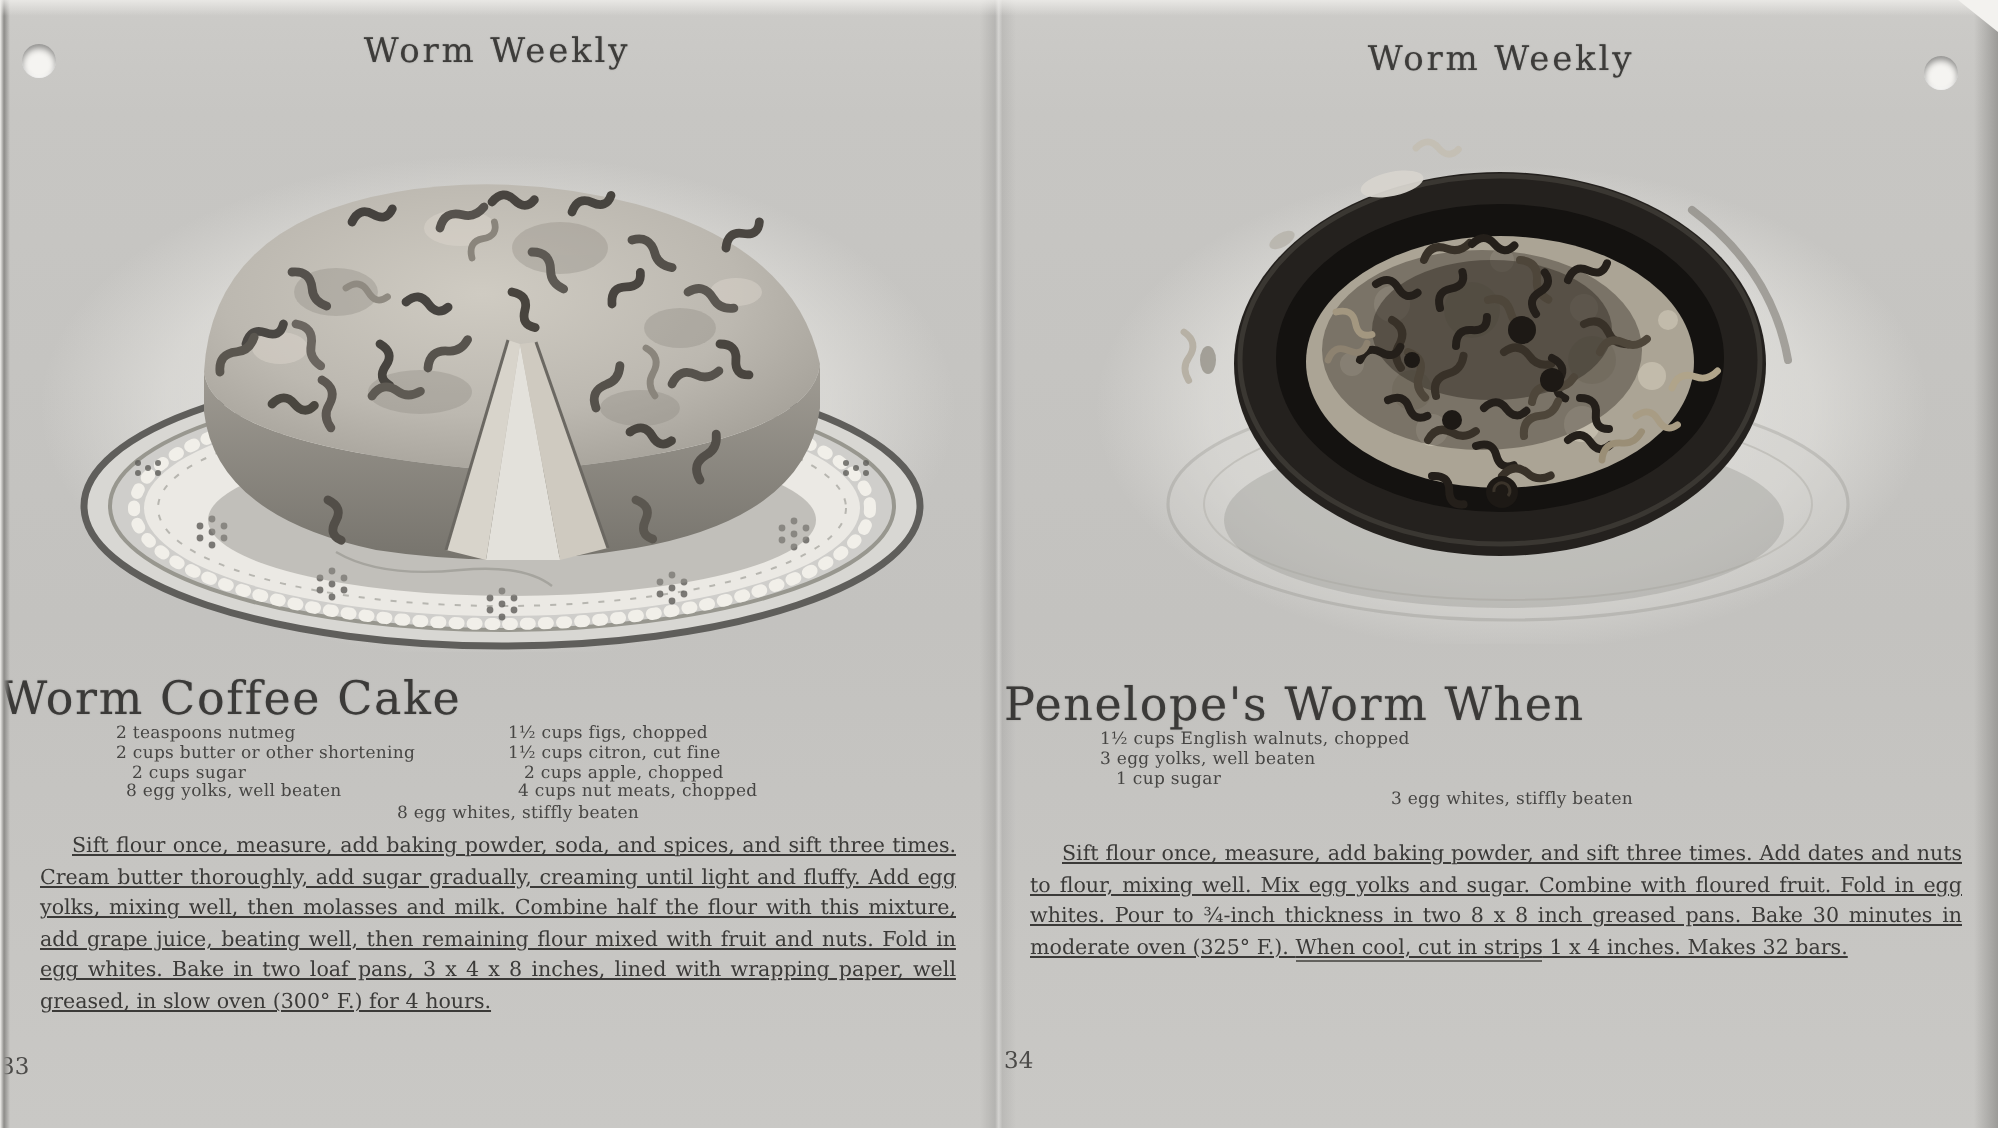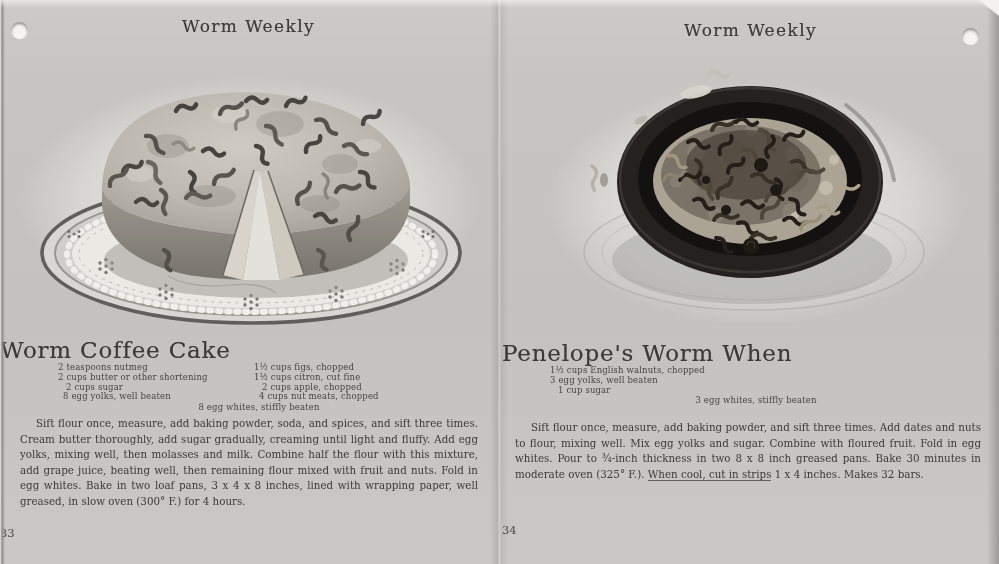--- a/index.html
+++ b/index.html
@@ -45,21 +45,21 @@
   .page-right .ing-block{top:366px;left:48px;width:412px;}
   .ing-row{display:flex;}
   .page-left  .ing-col-1{flex:0 0 196px;}
   .page-left  .ing-col-2{flex:0 0 206px;}
   .page-right .ing-col-1{flex:0 0 218px;}
   .page-right .ing-col-2{flex:0 0 194px;}
   .ing-col div:nth-child(3){margin-left:8px;}
   .ing-col div:nth-child(4){margin-left:5px;}
   .ing-center{text-align:center;margin-top:1px;}
   .body-text{position:absolute;text-align:justify;text-indent:16px;
-    font-size:10.3px;line-height:15.6px;color:#3b3a38;filter:blur(.25px);}
+    font-size:10.3px;line-height:15.6px;color:#3b3a38;filter:blur(.25px);text-decoration:underline;}
   .page-left  .body-text{top:416px;left:20px;width:458px;}
   .page-right .body-text{top:416px;left:9px;width:466px;}
   .u-pencil{border-bottom:1px solid rgba(72,71,68,.8);}
   .page-num{position:absolute;text-align:left;font-size:11.5px;color:#4c4b49;filter:blur(.2px);}
   .page-left  .page-num{top:526px;left:0;width:486px;}
   .page-right .page-num{top:523px;left:0;width:472px;}
 </style>
 </head>
 <body>
 

